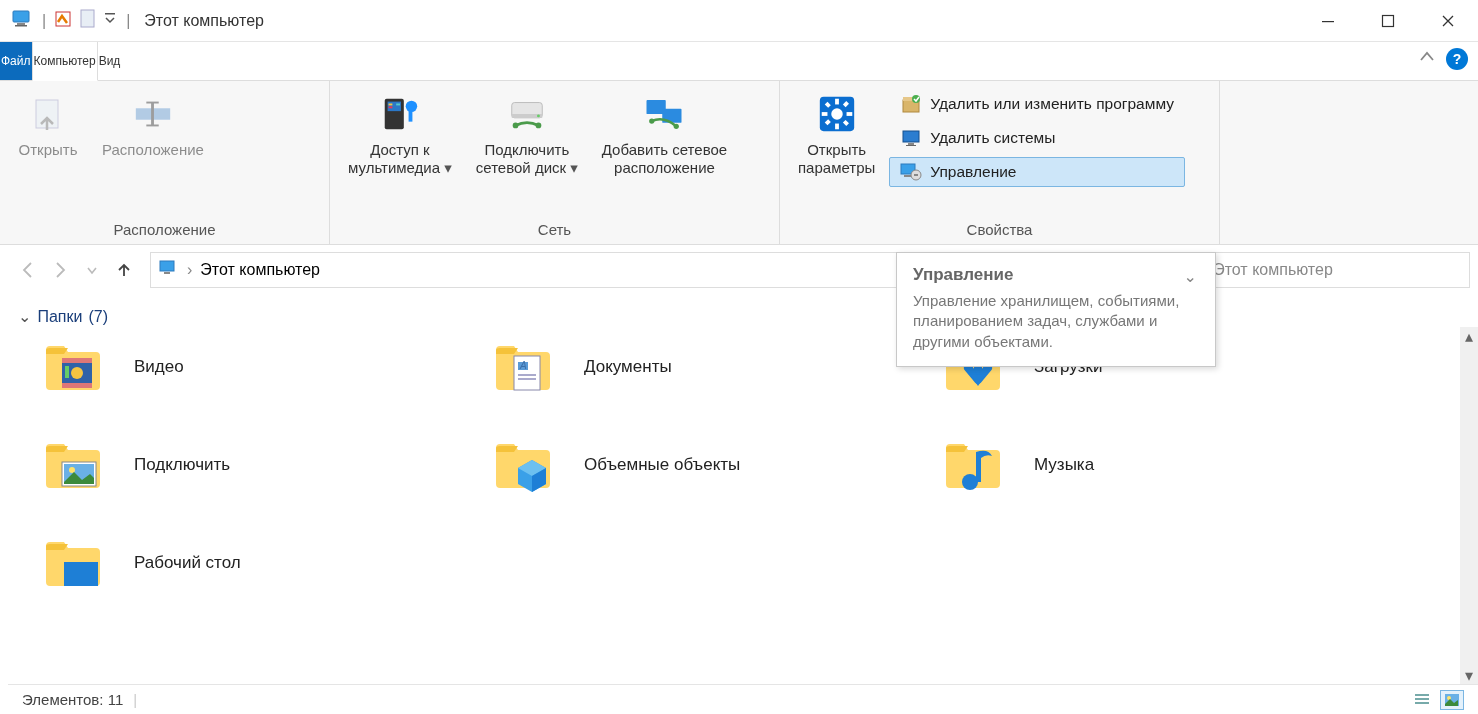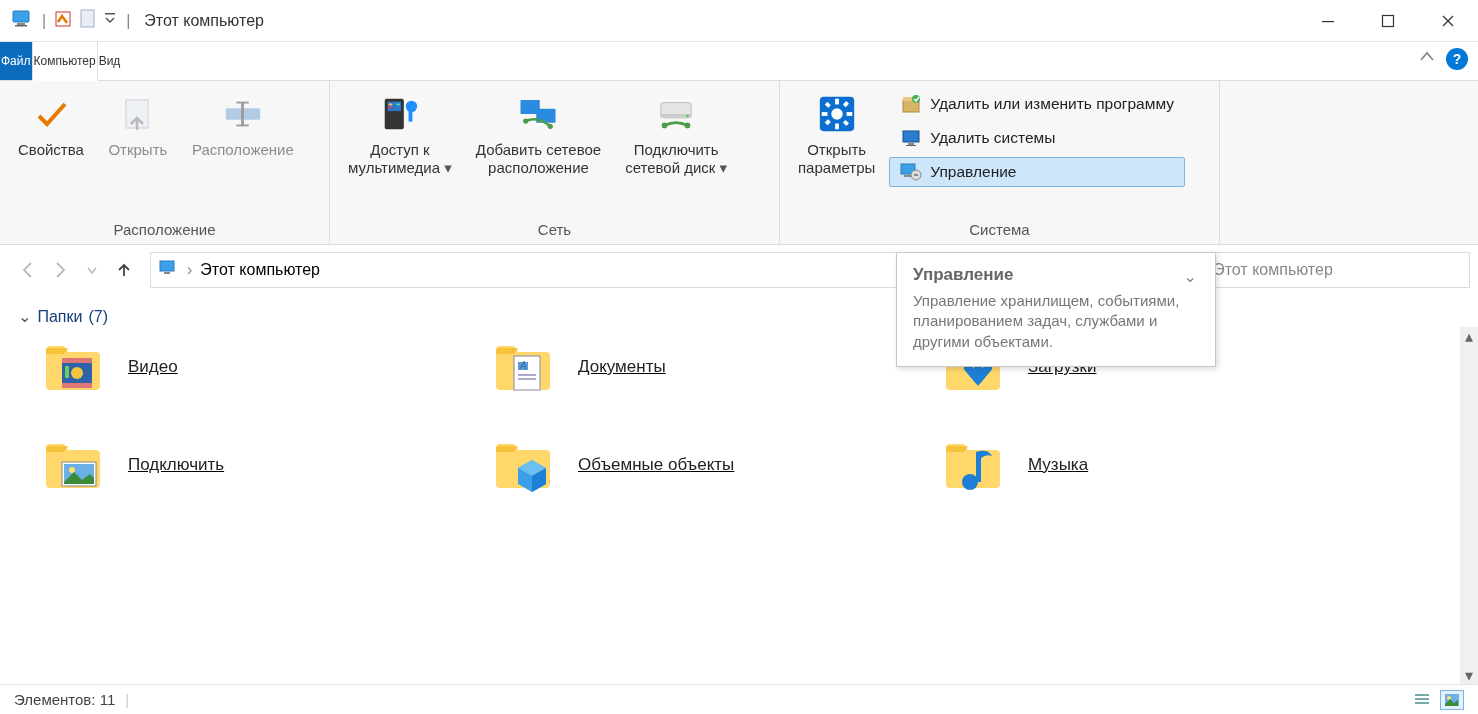--- a/index.html
+++ b/index.html
@@ -48,32 +48,32 @@
 .search input { border: none; outline: none; flex: 1; font-size: 16px; color: #333; }
 .search input::placeholder { color: #888; }
 
 
 .content { position: relative; padding: 12px 18px; height: calc(714px - 42px - 38px - 165px - 50px - 30px); overflow: auto; }
 .group-header { display: flex; align-items: center; gap: 6px; color: #203864; font-size: 16px; margin-bottom: 10px; }
 .group-chev { color: #555; }
 .group-name { color: #1a3e7a; }
 .group-count { color: #1a3e7a; }
 .folders-grid { display: grid; grid-template-columns: repeat(3, 440px); row-gap: 36px; column-gap: 10px; margin-top: 10px; padding-left: 24px; }
-.folder { display: flex; align-items: center; gap: 24px; text-decoration: underline; }
+.folder { display: flex; align-items: center; gap: 30px; }
 .folder-icon { width: 62px; height: 62px; position: relative; }
 .folder-label { font-size: 17px; color: #222; }
 
 
 .tooltip { position: absolute; left: 896px; top: 252px; width: 320px; background: #fff; border: 1px solid #c8c8c8; box-shadow: 2px 2px 6px rgba(0,0,0,.15); padding: 12px 16px 14px; z-index: 50; }
 .tooltip-title { font-size: 17px; color: #666; font-weight: 600; margin-bottom: 6px; }
 .tooltip-body { font-size: 15px; color: #777; line-height: 1.35; }
 .tooltip-chev { position: absolute; right: 18px; top: 14px; color: #888; }
 
 
-.statusbar { position: absolute; bottom: 0; left: 0; right: 0; height: 30px; border-top: 1px solid #e5e5e5; display: flex; align-items: center; padding: 0 14px; font-size: 15px; color: #444; }
+.statusbar { position: absolute; bottom: 0; left: 8px; right: 0; height: 30px; border-top: 1px solid #e5e5e5; display: flex; align-items: center; padding: 0 14px; font-size: 15px; color: #444; }
 .statusbar-right { margin-left: auto; display: flex; gap: 6px; }
 .view-toggle { width: 24px; height: 20px; border: 1px solid transparent; display: flex; align-items: center; justify-content: center; }
 .view-toggle.active { border-color: #7bb6e2; background: #e4f1fb; }
 
 .scrollbar { position: absolute; right: 0; top: 327px; bottom: 30px; width: 18px; background: #f0f0f0; }
 .scroll-thumb-btn { height: 18px; display: flex; align-items: center; justify-content: center; color: #666; }
 </style>
 </head>
 <body>
 
@@ -145,28 +145,20 @@
         </svg>
     </span>
     <span class="help-icon">?</span>
   </div>
 </div>
 
 <div class="ribbon">
 
   <div class="rgroup" style="min-width:330px;">
     <div class="rgroup-body">
-      <div class="rbtn">
-        <div class="rbtn-icon">
-          <svg width="40" height="40" viewBox="0 0 40 40">
-              <path d="M8 22 L16 30 L34 10" stroke="#e67b00" stroke-width="4" fill="none"></path>
-            </svg>
-        </div>
-        <div class="rbtn-label">Свойства</div>
-      </div>
       <div class="rbtn disabled">
         <div class="rbtn-icon">
           <svg width="40" height="40" viewBox="0 0 40 40">
               <rect x="8" y="6" width="22" height="28" fill="#e8eef5" stroke="#aac"></rect>
               <path d="M19 36 L19 24 M13 30 L19 24 L25 30" stroke="#888" stroke-width="2.5" fill="none"></path>
             </svg>
         </div>
         <div class="rbtn-label">Открыть</div>
       </div>
       <div class="rbtn disabled">
@@ -196,44 +188,44 @@
               <rect x="18" y="11" width="4" height="2" fill="#5cc"></rect>
               <circle cx="34" cy="14" r="6" fill="#1e90ff"></circle>
               <rect x="31" y="18" width="4" height="12" fill="#1e90ff"></rect>
             </svg>
         </div>
         <div class="rbtn-label"><span>Доступ к
 мультимедиа</span> <span style="color:#555;">▾</span></div>
       </div>
       <div class="rbtn">
         <div class="rbtn-icon">
-          <svg width="48" height="44" viewBox="0 0 48 44">
-              <rect x="4" y="6" width="22" height="16" rx="1" fill="#2b8be0"></rect>
-              <rect x="22" y="16" width="22" height="16" rx="1" fill="#2b8be0"></rect>
-              <path d="M10 30 Q24 24 38 36" stroke="#4b9b4b" stroke-width="3" fill="none"></path>
-              <circle cx="10" cy="30" r="3" fill="#4b9b4b"></circle>
-              <circle cx="38" cy="36" r="3" fill="#4b9b4b"></circle>
-            </svg>
-        </div>
-        <div class="rbtn-label">Добавить сетевое
-расположение</div>
-      </div>
-      <div class="rbtn">
-        <div class="rbtn-icon">
           <svg width="44" height="44" viewBox="0 0 44 44">
               <rect x="6" y="10" width="32" height="16" rx="3" fill="#e5e5e5" stroke="#bbb"></rect>
               <rect x="6" y="22" width="32" height="4" fill="#ccc"></rect>
               <circle cx="34" cy="24" r="1.5" fill="#6c6"></circle>
               <path d="M10 34 Q22 28 34 34" stroke="#4b9b4b" stroke-width="3" fill="none"></path>
               <circle cx="10" cy="34" r="3" fill="#4b9b4b"></circle>
               <circle cx="34" cy="34" r="3" fill="#4b9b4b"></circle>
             </svg>
         </div>
         <div class="rbtn-label"><span>Подключить
 сетевой диск</span> <span style="color:#555;">▾</span></div>
+      </div>
+      <div class="rbtn">
+        <div class="rbtn-icon">
+          <svg width="48" height="44" viewBox="0 0 48 44">
+              <rect x="4" y="6" width="22" height="16" rx="1" fill="#2b8be0"></rect>
+              <rect x="22" y="16" width="22" height="16" rx="1" fill="#2b8be0"></rect>
+              <path d="M10 30 Q24 24 38 36" stroke="#4b9b4b" stroke-width="3" fill="none"></path>
+              <circle cx="10" cy="30" r="3" fill="#4b9b4b"></circle>
+              <circle cx="38" cy="36" r="3" fill="#4b9b4b"></circle>
+            </svg>
+        </div>
+        <div class="rbtn-label">Добавить сетевое
+расположение</div>
       </div>
     </div>
     <div class="rgroup-label">Сеть</div>
   </div>
 
   <div class="rgroup" style="min-width:440px;">
     <div class="rgroup-body">
       <div class="rbtn">
         <div class="rbtn-icon">
           <svg width="44" height="44" viewBox="0 0 44 44">
@@ -282,21 +274,21 @@
                 <rect x="1" y="1" width="14" height="10" fill="#3aa0e8" stroke="#2d7bbd"></rect>
                 <rect x="4" y="12" width="8" height="2" fill="#888"></rect>
                 <circle cx="16" cy="12" r="5" fill="#ddd" stroke="#888"></circle>
                 <rect x="14" y="11" width="4" height="2" fill="#888"></rect>
               </svg>
           </span>
           <span>Управление</span>
         </div>
       </div>
     </div>
-    <div class="rgroup-label">Система</div>
+    <div class="rgroup-label">Свойства</div>
   </div>
 </div>
 
 <div class="navbar">
   <div class="nav-arrows">
     <span class="nav-arr">
       <svg width="20" height="20" viewBox="0 0 20 20">
           <path d="M13 3 L6 10 L13 17" stroke="#bbb" stroke-width="1.8" fill="none"></path>
         </svg>
     </span>
@@ -408,20 +400,29 @@
       </div>
       <div class="folder">
         <div class="folder-icon"><svg width="62" height="62" viewBox="0 0 62 62">
             <path d="M4 14 L4 50 Q4 54 8 54 L54 54 Q58 54 58 50 L58 20 Q58 16 54 16 L26 16 L22 10 L8 10 Q4 10 4 14 Z" fill="#ffd76b"></path>
             <path d="M4 14 L4 18 L22 18 L26 12 L8 12 Q4 12 4 14 Z" fill="#f5c23a"></path>
             <circle cx="28" cy="48" r="8" fill="#1e7fd6"></circle>
             <rect x="34" y="18" width="5" height="30" fill="#1e7fd6"></rect>
             <path d="M34 18 Q46 14 50 22 Q44 20 39 24 Z" fill="#1e7fd6"></path>
           </svg></div>
         <div class="folder-label">Музыка</div>
+      </div>
+      <div class="folder">
+        <div class="folder-icon"><svg width="62" height="62" viewBox="0 0 62 62">
+            <path d="M4 14 L4 50 Q4 54 8 54 L54 54 Q58 54 58 50 L58 20 Q58 16 54 16 L26 16 L22 10 L8 10 Q4 10 4 14 Z" fill="#ffd76b"></path>
+            <path d="M4 14 L4 18 L22 18 L26 12 L8 12 Q4 12 4 14 Z" fill="#f5c23a"></path>
+            <rect x="22" y="30" width="34" height="24" fill="#1e7fd6"></rect>
+            <rect x="22" y="30" width="34" height="24" fill="url(#g)"></rect>
+          </svg></div>
+        <div class="folder-label">Рабочий стол</div>
       </div>
     </div>
 </div>
 
 <div class="tooltip">
   <div class="tooltip-title">Управление</div>
   <span class="tooltip-chev">⌄</span>
   <div class="tooltip-body">Управление хранилищем, событиями, планированием задач, службами и другими объектами.</div>
 </div>
 

